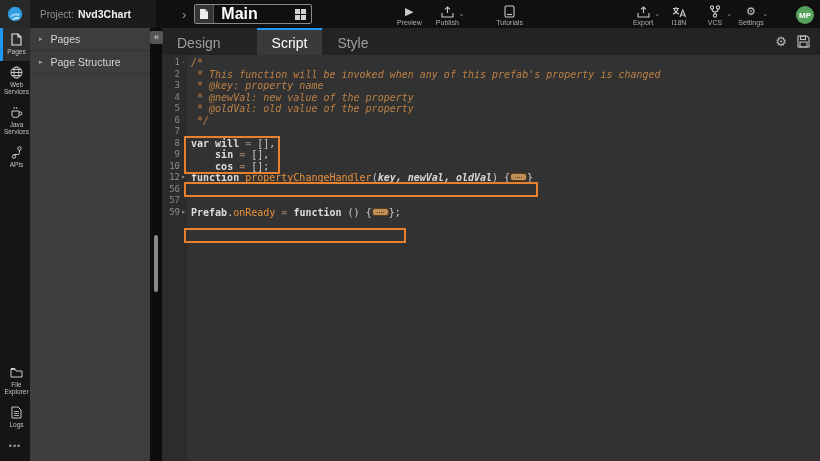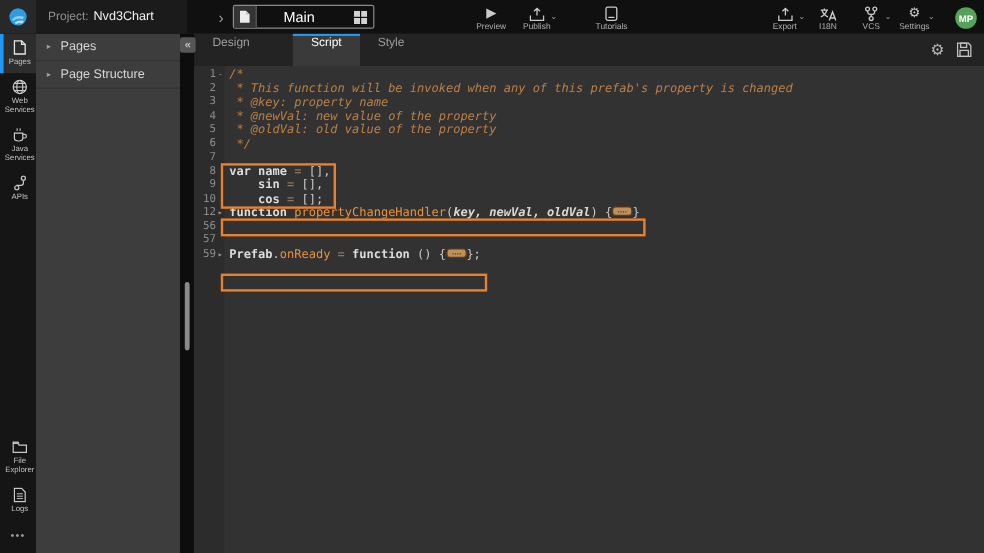--- a/index.html
+++ b/index.html
@@ -8,37 +8,37 @@
     position:relative; width:820px; height:461px; overflow:hidden;
     font-family:"Liberation Sans", sans-serif; background:#303030;
     -webkit-font-smoothing:antialiased;
   }
   
   .topbar { position:absolute; top:0; left:0; right:0; height:28px; background:#101010;
     display:flex; align-items:center; z-index:5; }
   .logo-tile { width:30px; height:28px; background:#282828; display:flex; align-items:center; justify-content:center; flex:none; }
   .proj { height:28px; width:126px; flex:none; background:#1b1b1b; display:flex; align-items:center; padding-left:10px; gap:4px; }
   .proj-label { color:#8f8f8f; font-size:10px;text-align:center; }
-  .proj-name { color:#f2f2f2; font-size:10.5px; font-weight:normal; }
+  .proj-name { color:#f2f2f2; font-size:10.5px; font-weight:bold; }
   .tb-chev { color:#9a9a9a; font-size:13px; margin:0 8px 0 26px; }
   .page-select { height:20px; width:118px; background:#101010; border:1px solid #8a8a8a; border-radius:2px;
     display:flex; align-items:center; }
   .ps-doc { width:19px; height:18px; background:#343434; border-right:1px solid #5a5a5a; display:flex; align-items:center; justify-content:center; flex:none; }
-  .ps-label { color:#ffffff; font-size:12px; font-weight:normal; padding-left:22px; flex:1; }
+  .ps-label { color:#ffffff; font-size:16px; font-weight:bold; padding-left:7px; flex:1; }
   .ps-grid { margin-right:5px; display:flex; }
   .tb-group { display:flex; align-items:flex-start; gap:12px; }
   .tb-left { margin-left:84px; }
   .tb-right { margin-left:auto; margin-right:6px; gap:10px; display:flex; align-items:flex-start; }
   .tbi { display:flex; flex-direction:column; align-items:center; gap:1px; min-width:26px; position:relative; cursor:pointer; padding-top:3px; }
   .tbi-ic { height:13px; display:flex; align-items:center; justify-content:center; color:#c9c9c9; font-size:11px; line-height:13px; }
   .tbi-lb { color:#b0b0b0; font-size:7px; white-space:nowrap; }
   .tbi-caret { position:absolute; top:8px; right:-4px; color:#9a9a9a; font-size:7px; }
   .tbi-tut { margin-left:24px; }
   .avatar { width:18px; height:18px; border-radius:50%; background:var(--avatar); color:#fff; font-size:8px; font-weight:bold;
-    display:flex; align-items:center; justify-content:center; margin-top:4px; margin-left:11px; }
+    display:flex; align-items:center; justify-content:center; margin-top:4px; margin-left:22px; }
   
   .body { position:absolute; top:28px; left:0; right:0; bottom:0; display:flex; }
   
   .rail { width:30px; flex:none; background:#151515; display:flex; flex-direction:column; }
   .rail-item { width:30px; padding:5px 1px 5px 1px; display:flex; flex-direction:column; align-items:center; gap:2px;
     border-left:3px solid transparent; cursor:pointer; }
   .rail-item.active { background:#2d2d2d; border-left-color:var(--accent); }
   .rail-ic { height:13px; display:flex; align-items:center; justify-content:center; color:#c9c9c9; }
   .rail-lb { color:#c2c2c2; font-size:6.5px; text-align:center; line-height:7.5px; }
   .rail-spacer { flex:1; }
@@ -50,21 +50,21 @@
   .panel-arrow { color:#9f9f9f; font-size:7px; }
   .panel-lb { color:#d6d6d6; font-size:10.5px; }
   
   .strip { width:12px; flex:none; background:#0d0d0d; position:relative; }
   .collapse-btn { position:absolute; top:3px; left:0; width:13px; height:13px; background:#565656; border-radius:2px;
     color:#e0e0e0; font-size:9px; line-height:12px; text-align:center; cursor:pointer; z-index:3; }
   .scroll-thumb { position:absolute; top:207px; left:4px; width:4px; height:57px; background:#8a8a8a; border-radius:2px; cursor:grab; }
   
   .main { flex:1; display:flex; flex-direction:column; min-width:0; }
   .tabbar { height:27px; flex:none; background:#232323; display:flex; align-items:stretch; }
-  .tab { padding:0 15px; display:flex; align-items:flex-start; color:#9e9e9e; font-size:10px; cursor:pointer;
+  .tab { padding:0 15px; display:flex; align-items:center; color:#9e9e9e; font-size:14px; cursor:pointer;
     border-top:2px solid transparent; }
   .tab.active { background:#3a3a3a; color:#ffffff; border-top-color:var(--accent);margin-left:21px; }
   .tabbar-icons { margin-left:auto; display:flex; align-items:center; gap:10px; padding-right:10px; }
   .gear-glyph { color:#b8b8b8; font-size:13px; cursor:pointer; }
   .save-btn { display:flex; cursor:pointer; }
   
   .editor { flex:1; position:relative; background:#323232; overflow:hidden; }
   .gutter-bg { position:absolute; left:0; top:0; bottom:0; width:25px; background:#2c2c2c; }
   .code-rows { position:absolute; left:0; right:0; top:2px; font-family:"DejaVu Sans Mono", monospace; font-size:10px; }
   .crow { display:flex; height:11.5px; line-height:11.5px; position:relative; }
@@ -342,21 +342,21 @@
                 <span class="num">7</span>
                 <span class="fm"></span>
               </span>
               <span class="ltext"></span>
             </div>
             <div class="crow">
               <span class="gut">
                 <span class="num">8</span>
                 <span class="fm"></span>
               </span>
-              <span class="ltext"><span class="tk-b">var name</span><span class="tk-op"> = </span><span class="tk-p">[],</span></span>
+              <span class="ltext"><span class="tk-b">var will</span><span class="tk-op"> = </span><span class="tk-p">[],</span></span>
             </div>
             <div class="crow">
               <span class="gut">
                 <span class="num">9</span>
                 <span class="fm"></span>
               </span>
               <span class="ltext"><span class="tk-p">    </span><span class="tk-b">sin</span><span class="tk-op"> = </span><span class="tk-p">[],</span></span>
             </div>
             <div class="crow">
               <span class="gut">

